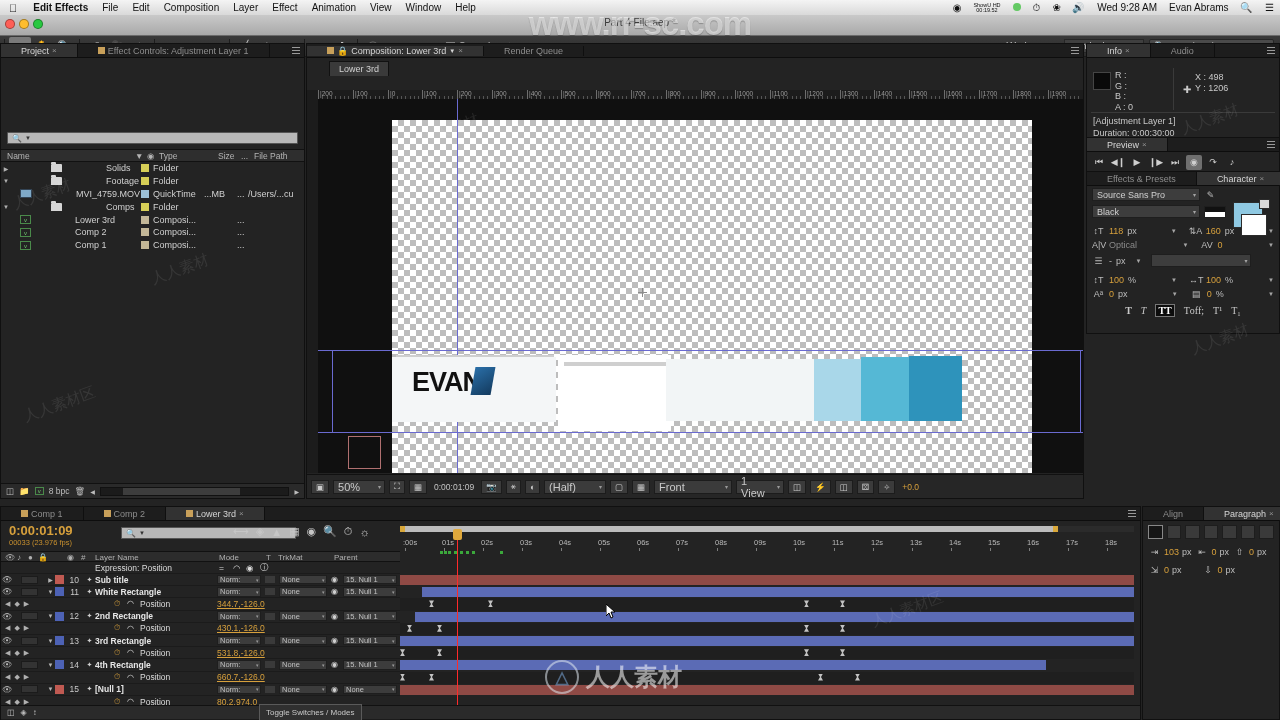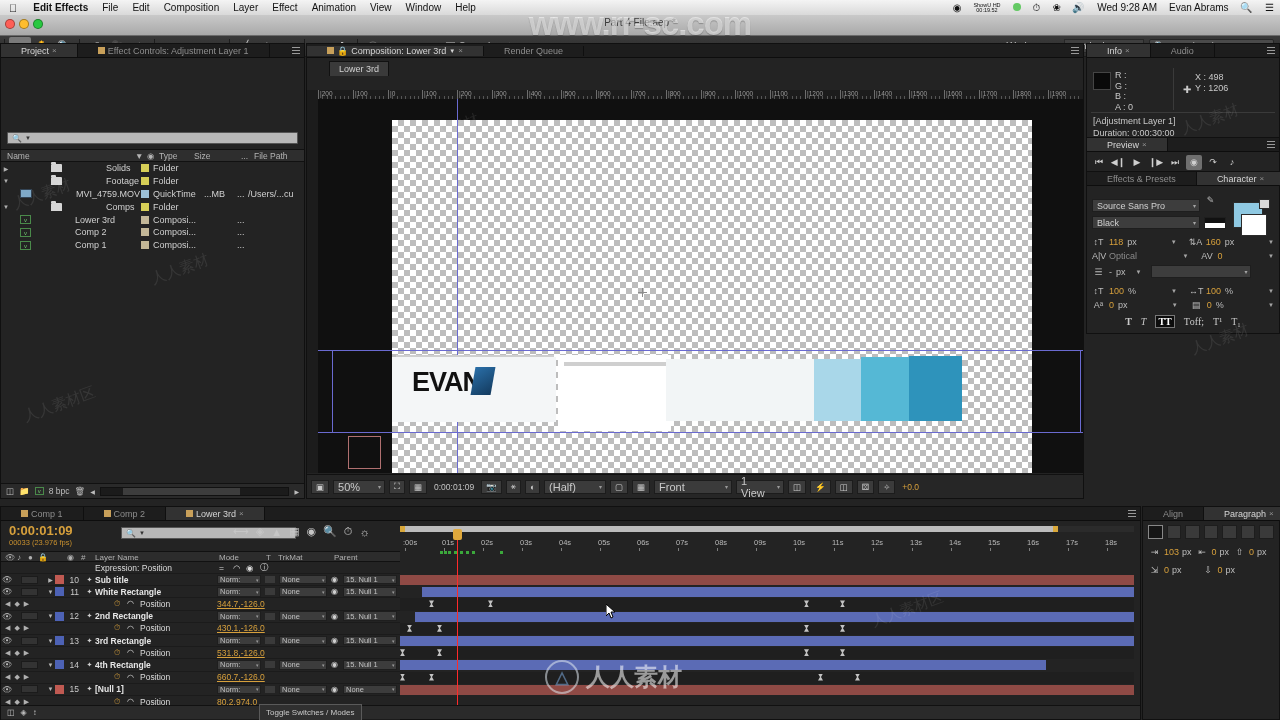--- a/index.html
+++ b/index.html
@@ -335,21 +335,21 @@
     <div class="prj-search">
       <span>🔍</span>
         <span style="font-size:6px;">▼</span>
     </div>
 
     <div class="prj-hdr">
       <span class="c">Name</span>
       <span class="c" style="position:absolute;left:128px;">▼</span>
       <span class="c" style="position:absolute;left:140px;">◉</span>
       <span class="c" style="position:absolute;left:152px;">Type</span>
-      <span class="c" style="position:absolute;left:187px;">Size</span>
+      <span class="c" style="position:absolute;left:211px;">Size</span>
       <span class="c" style="position:absolute;left:234px;">...</span>
       <span class="c" style="position:absolute;left:247px;">File Path</span>
     </div>
 
     <div class="prj-rows">
 
       <div class="prow">
         <span class="tri">▶</span>
         <span class="fold"></span>
         <span class="nm">Solids</span>
@@ -778,21 +778,21 @@
     </div>
 
     <div style="position:relative;">
       <div class="ch-swatches">
         <div style="position:absolute;left:6px;top:0;width:30px;height:26px;background:#8fc9e2;border:1px solid #2b2b2b;"></div>
         <div style="position:absolute;left:14px;top:12px;width:26px;height:22px;background:#fff;border:1px solid #2b2b2b;"></div>
         <div style="position:absolute;left:32px;top:-3px;width:11px;height:10px;background:#d9d9d9;border:1px solid #2b2b2b;"></div>
       </div>
 
       <div class="ch-row">
-        <div class="ch-field" style="width:108px;margin-top:11px;">
+        <div class="ch-field" style="width:108px;">
           <span>Source Sans Pro</span>
         </div>
         <span class="ico">✎</span>
       </div>
       <div class="ch-row">
         <div class="ch-field" style="width:108px;">
           <span>Black</span>
         </div>
         <div style="width:22px;height:12px;background:linear-gradient(#111 50%,#fff 50%);border:1px solid #1e1e1e;"></div>
       </div>

